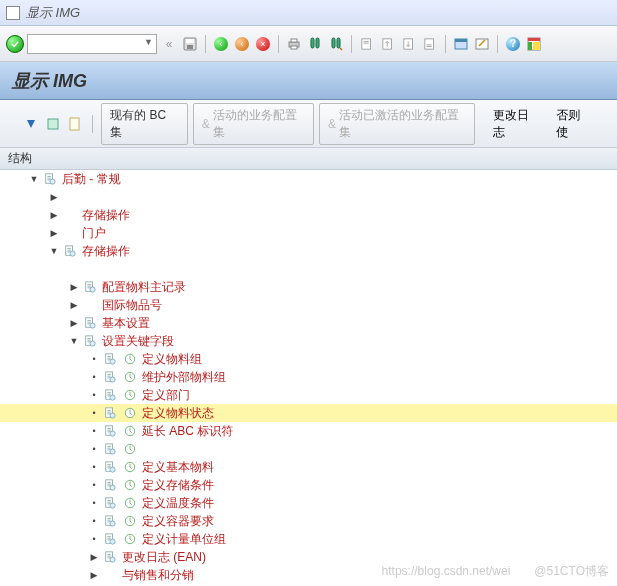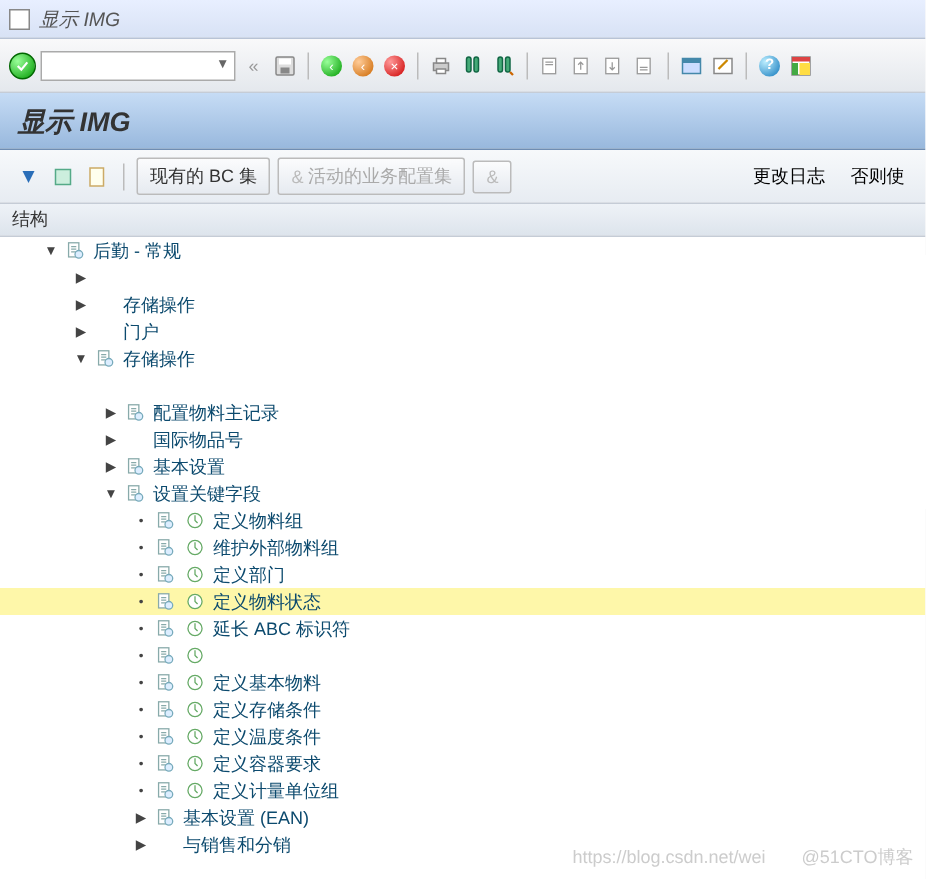--- a/index.html
+++ b/index.html
@@ -6,33 +6,33 @@
 body { width: 617px; height: 586px; background: #f5f5f5; overflow: hidden; position: relative; }
 .menubar { height: 26px; background: linear-gradient(#e8efff, #d8e2f5); border-bottom: 1px solid #b8c3d6; display: flex; align-items: center; padding: 0 6px; font-style: italic; color: #555; font-size: 13px; }
 .menubar .menu-icon { margin-right: 6px; width: 14px; height: 14px; border: 1px solid #888; background: #fff; display: inline-block; }
 .toolbar1 { height: 36px; background: linear-gradient(#f9f9fa, #e4e8ed); border-bottom: 1px solid #c5ccd6; display: flex; align-items: center; padding: 0 6px; gap: 3px; }
 .green-ball { width: 18px; height: 18px; border-radius: 50%; background: radial-gradient(circle at 30% 30%, #9f9, #090); border: 1px solid #060; display: flex; align-items: center; justify-content: center; }
 .combo { width: 130px; height: 20px; background: #fff; border: 1px solid #aaa; position: relative; }
 .combo::after { content: "▼"; position: absolute; right: 3px; top: 2px; font-size: 9px; color: #666; }
 .tb-btn { width: 18px; height: 18px; display: flex; align-items: center; justify-content: center; font-size: 12px; cursor: pointer; border-radius: 2px; }
 .tb-sep { width: 1px; height: 18px; background: #bbb; margin: 0 3px; }
 .titlebar { height: 38px; background: linear-gradient(#c6dcf5, #98b8dd); border-bottom: 1px solid #6f8db2; display: flex; align-items: center; padding: 0 12px; font-size: 18px; font-weight: bold; font-style: italic; color: #333; }
-.toolbar2 { height: 36px; background: linear-gradient(#f7f9fb, #e7ecf2); border-bottom: 1px solid #c5ccd6; display: flex; align-items: center; padding: 0 10px; gap: 5px; font-size: 12px; }
+.toolbar2 { height: 48px; background: linear-gradient(#f7f9fb, #e7ecf2); border-bottom: 1px solid #c5ccd6; display: flex; align-items: center; padding: 0 22px; gap: 5px; font-size: 12px; }
 .toolbar2 .action-btn { padding: 3px 8px; background: linear-gradient(#fbfcfd, #e6eaf0); border: 1px solid #bbb; border-radius: 2px; cursor: pointer; color: #333; display: flex; align-items: center; gap: 3px; }
 .toolbar2 .action-btn.dim { color: #aaa; }
 .tree-header { height: 22px; background: linear-gradient(#eef2f7, #dde4ec); border-bottom: 1px solid #c5ccd6; display: flex; align-items: center; padding: 0 8px; font-size: 12px; color: #333; }
 .tree-area { background: #fff; height: 428px; overflow: auto; font-size: 12px; }
 .tree-row { height: 18px; display: flex; align-items: center; white-space: nowrap; }
 .tree-row.selected { background: #fef7a9; }
 .indent { display: inline-block; }
 .toggle { width: 12px; height: 12px; display: inline-flex; align-items: center; justify-content: center; font-size: 9px; color: #444; cursor: pointer; }
 .node-icon { width: 16px; height: 14px; display: inline-flex; align-items: center; justify-content: center; margin: 0 2px; }
 .doc-icon svg { width: 12px; height: 12px; }
 .clock-icon svg { width: 12px; height: 12px; }
-.label { margin-left: 2px; color: #0c4a6e; }
+.label { margin-left: 2px; color: #b91c1c; }
 .watermark { position: absolute; bottom: 6px; right: 8px; font-size: 12px; color: #ccc; pointer-events: none; }
 svg { display: block; }
 </style>
 </head>
 <body>
 
 <div class="menubar">
   <span class="menu-icon"></span>
   <span>显示 IMG</span>
 </div>
@@ -158,20 +158,21 @@
   <div class="tb-sep"></div>
   <div class="action-btn">
       <span>现有的 BC 集</span>
     </div>
   <div class="action-btn dim">
       <span style="color:#bbb">&amp;</span>
       <span>活动的业务配置集</span>
     </div>
   <div class="action-btn dim">
       <span style="color:#bbb">&amp;</span>
+      <span>活动已激活的业务配置集</span>
     </div>
   <div style="flex:1"></div>
   <span style="padding:0 8px">更改日志</span>
   <span style="padding:0 4px">否则使</span>
 </div>
 
 <div class="tree-header">
   <span>结构</span>
 </div>
 
@@ -464,21 +465,21 @@
     <div class="tree-row">
       <span class="indent" style="width:88px"></span>
       <span class="toggle">▶</span>
       <span class="node-icon doc-icon">
         <svg viewBox="0 0 14 14">
           <rect x="2" y="1" width="8" height="11" fill="#fff" stroke="#8aa"></rect>
           <path d="M4 4h4M4 6h4M4 8h4" stroke="#8aa"></path>
           <circle cx="10" cy="10" r="3" fill="#def" stroke="#7ab"></circle>
         </svg>
       </span>
-      <span class="label">基本设置 (EAN)</span>
+      <span class="label">更改日志 (EAN)</span>
     </div>
     <div class="tree-row">
       <span class="indent" style="width:88px"></span>
       <span class="toggle">▶</span>
       <span class="node-icon"></span>
       <span class="label">与销售和分销</span>
     </div>
   </div>
 
 <div class="watermark">

